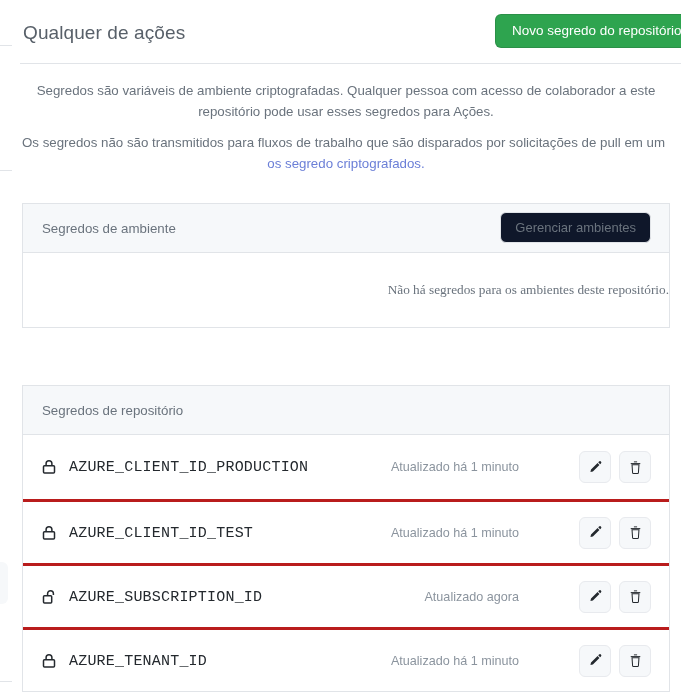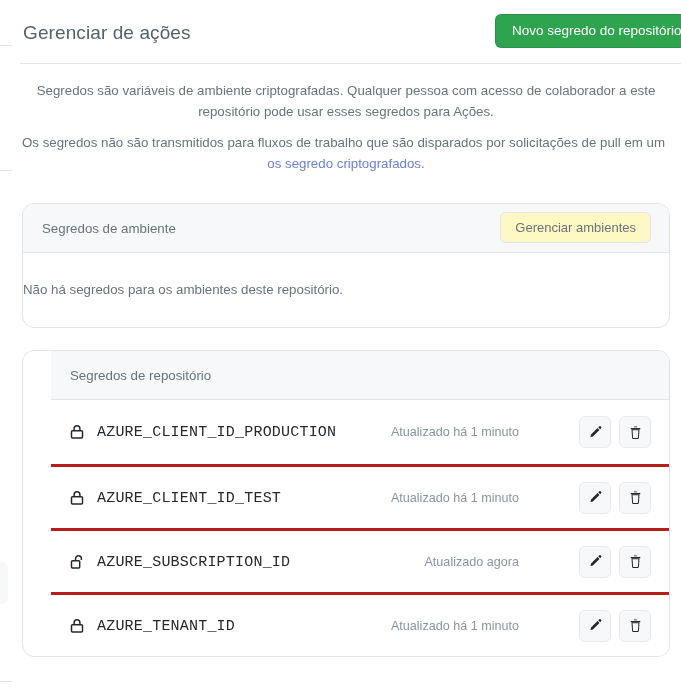--- a/index.html
+++ b/index.html
@@ -111,21 +111,21 @@
     color: #6b7fd7;
     text-decoration: none;
   }
 
   
   .card {
     position: absolute;
     left: 2px;
     width: 648px;
     border: 1px solid #e1e4e8;
-    border-radius: 12px;
+    border-radius: 0;
     background: #ffffff;
     overflow: hidden;
   }
   .card-head {
     position: relative;
     height: 49px;
     background: #f6f8fa;
     border-bottom: 1px solid #e1e4e8;
   }
   .card-head-title {
@@ -135,43 +135,44 @@
     line-height: 49px;
     font-size: 13.3px;
     color: #6a737d;
   }
   .btn-outline {
     position: absolute;
     right: 18px;
     top: 8px;
     height: 31px;
     padding: 0 14px;
-    background: #fef9c3;
+    background: #0f172a;
     color: #6a737d;
     border: 1px solid #e1e4e8;
     border-radius: 6px;
     font-size: 13px;
     font-family: "Liberation Sans", sans-serif;
     line-height: 29px;
     white-space: nowrap;
     cursor: pointer;
   }
 
   
   #env-card { top: 203px; }
   .empty-msg {
     height: 74px;
     line-height: 74px;
-    text-align: left;
+    text-align: right;
     font-size: 13.3px;
     color: #6a737d;
-  }
-
-  
-  #repo-card { top: 350px; padding-left: 28px; }
+    font-family: Liberation Serif, serif;
+  }
+
+  
+  #repo-card { top: 385px; }
 
   .secret-row {
     position: relative;
     height: 64px;
     border-top: 3px solid #b91c1c;
     background: #ffffff;
   }
   .secret-row:first-child { border-top: none; }
 
   .lock-icon {
@@ -231,21 +232,21 @@
 <div class="page">
 
   <div class="edge-frag f1"></div>
   <div class="edge-frag f2"></div>
   <div class="edge-frag f3"></div>
   <div class="edge-block"></div>
 
   <div class="content">
 
     <div class="page-head">
-      <div class="page-title">Gerenciar de ações</div>
+      <div class="page-title">Qualquer de ações</div>
       <button class="btn-new">Novo segredo do repositório</button>
       <div class="head-rule"></div>
     </div>
 
     <div class="desc">
       <p>Segredos são variáveis de ambiente criptografadas. Qualquer pessoa com acesso de colaborador a este repositório pode usar esses segredos para Ações.</p>
       <p class="justify"><span>Os segredos não são transmitidos para fluxos de trabalho que são disparados por solicitações de pull em um </span></p>
       <p style="margin-top:-10px"><a href="#">os segredo criptografados.</a></p>
     </div>
 

